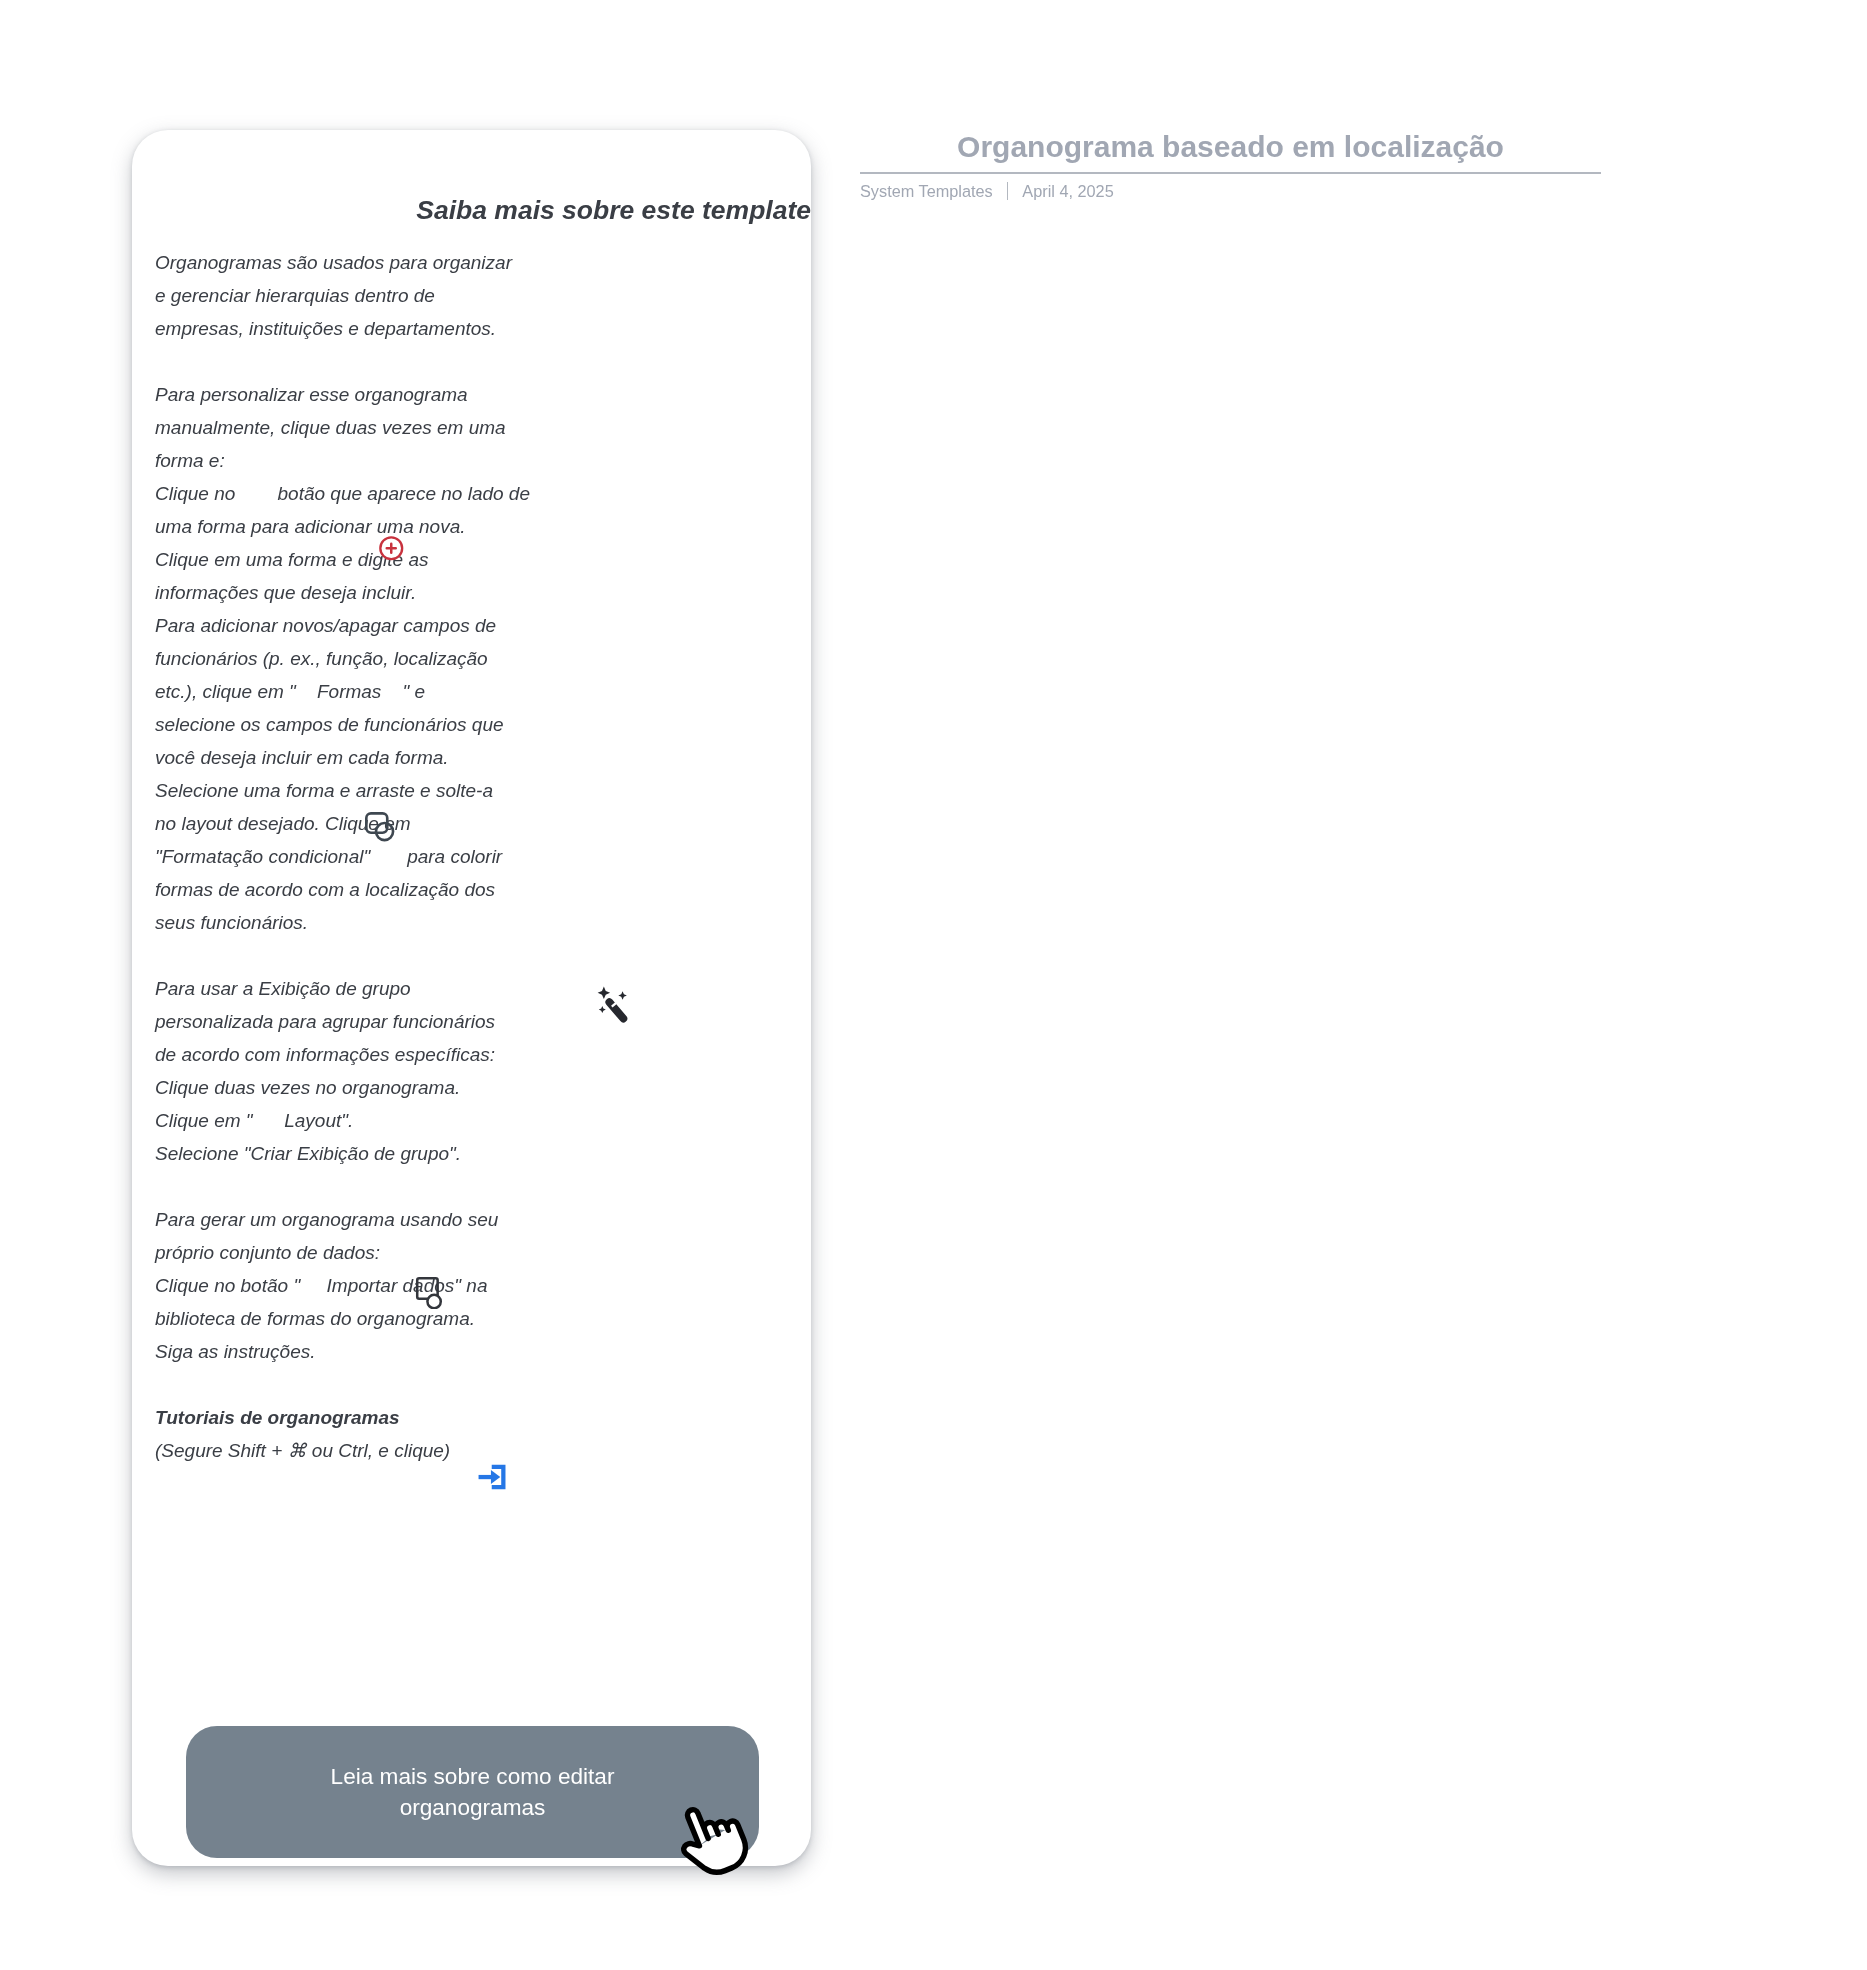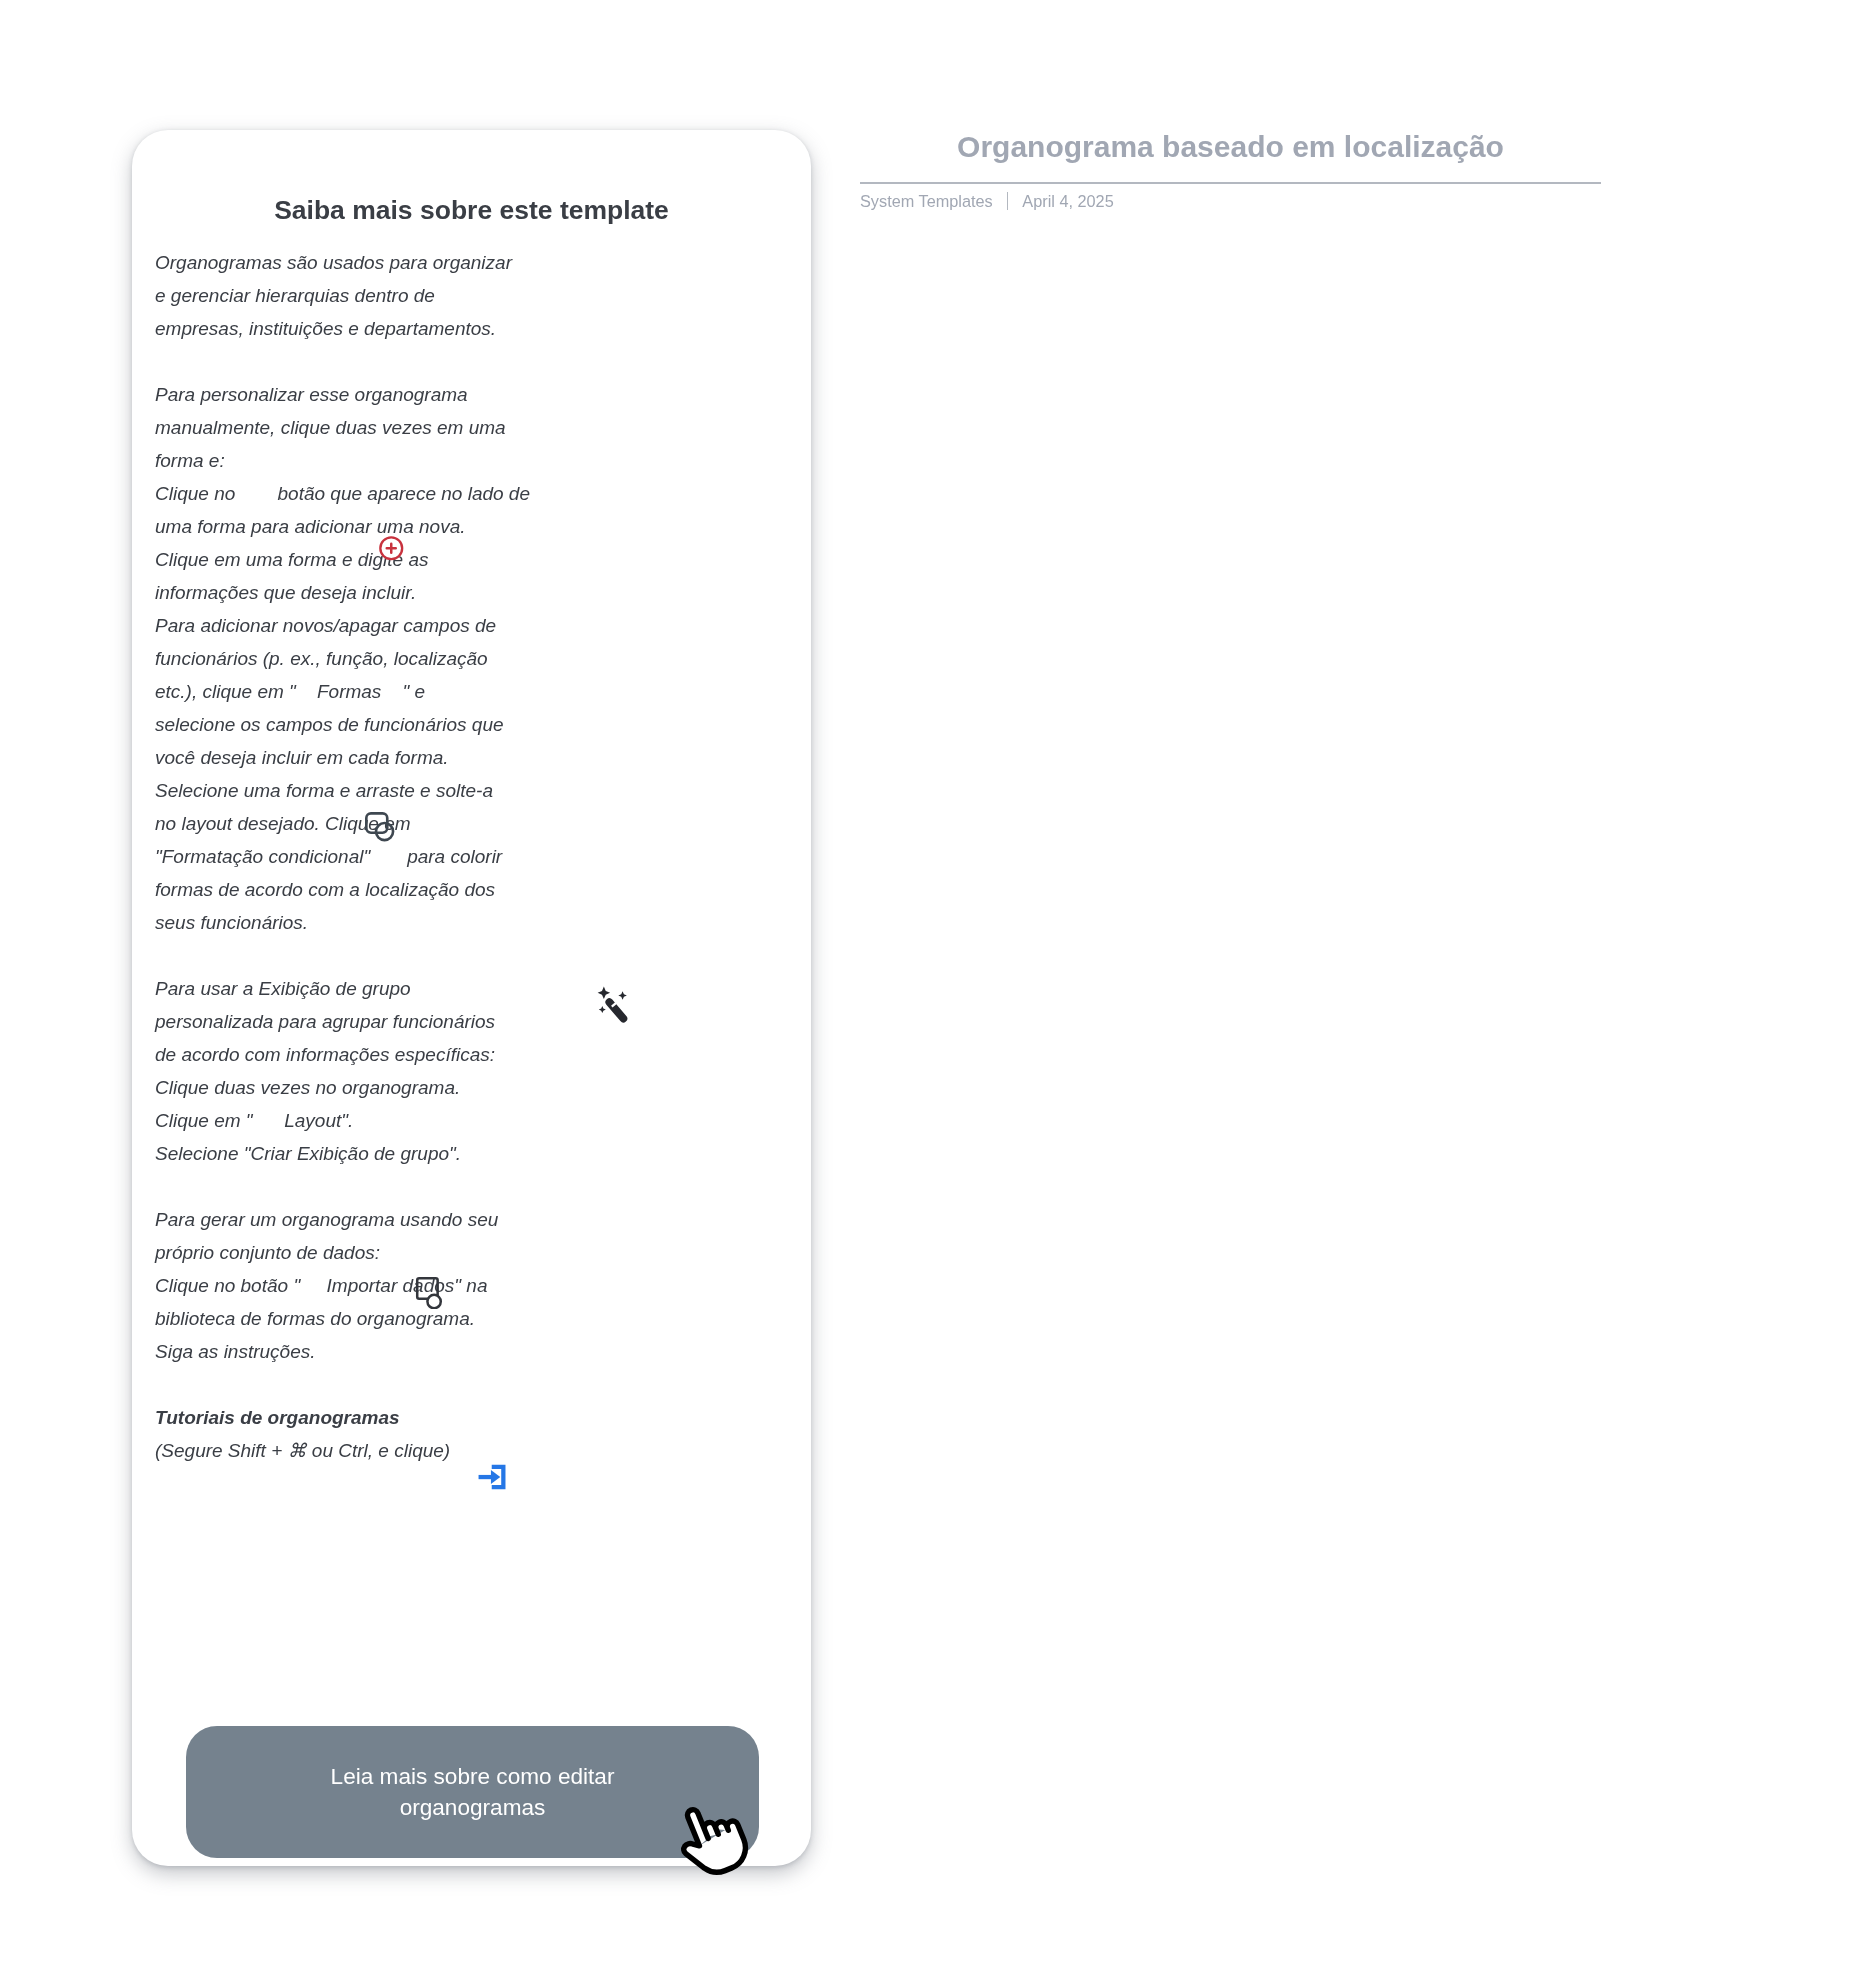--- a/index.html
+++ b/index.html
@@ -8,36 +8,36 @@
     background:var(--page_bg,#fff);
     font-family:"Liberation Sans", sans-serif;
   }
   
   .page-header{
     position:absolute;left:860px;top:131px;width:741px;text-align:center;
   }
   .page-header h1{
     margin:0;font-size:30px;line-height:31px;font-weight:700;
     color:var(--title_color,#A1A7B3);
-    padding-bottom:20px;border-bottom:2.3px solid var(--rule_color,#B3B8C0);
+    padding-bottom:10px;border-bottom:2.3px solid var(--rule_color,#B3B8C0);
   }
   .page-meta{
     margin-top:7px;font-size:16.3px;line-height:20px;color:var(--title_color,#A1A7B3);
     display:flex;align-items:center;justify-content:flex-start;
   }
   .vbar{display:inline-block;width:1.6px;height:18.7px;background:var(--rule_color,#B3B8C0);margin:0 14px;}
   
   .card{
     position:absolute;left:132px;top:130px;width:679px;height:1736px;
     background:var(--card_bg,#fff);border-radius:36px;
     box-shadow:0 7.8px 20px rgba(104,110,122,0.38), 0 1.6px 4.7px rgba(104,110,122,0.25);
   }
   .card h2{
-    position:absolute;left:0;top:65px;width:100%;margin:0;text-align:center;
-    font-size:26.5px;font-weight:700;color:var(--body_color,#3A3E45);
+    position:absolute;left:0;top:65px;width:100%;margin:0;text-align:right;
+    font-size:26.5px;font-weight:700;font-style:italic;color:var(--body_color,#3A3E45);
   }
   .desc{
     position:absolute;left:23px;top:116px;width:632px;
     font-size:19px;line-height:33px;font-style:italic;color:var(--body_color,#3A3E45);
   }
   .desc .para{margin:0 0 33px 0;}
   .desc .para:last-child{margin-bottom:0;}
   .desc .line{white-space:pre-wrap;}
   .desc .line.bold{font-weight:700;font-style:italic;}
   .cta{

